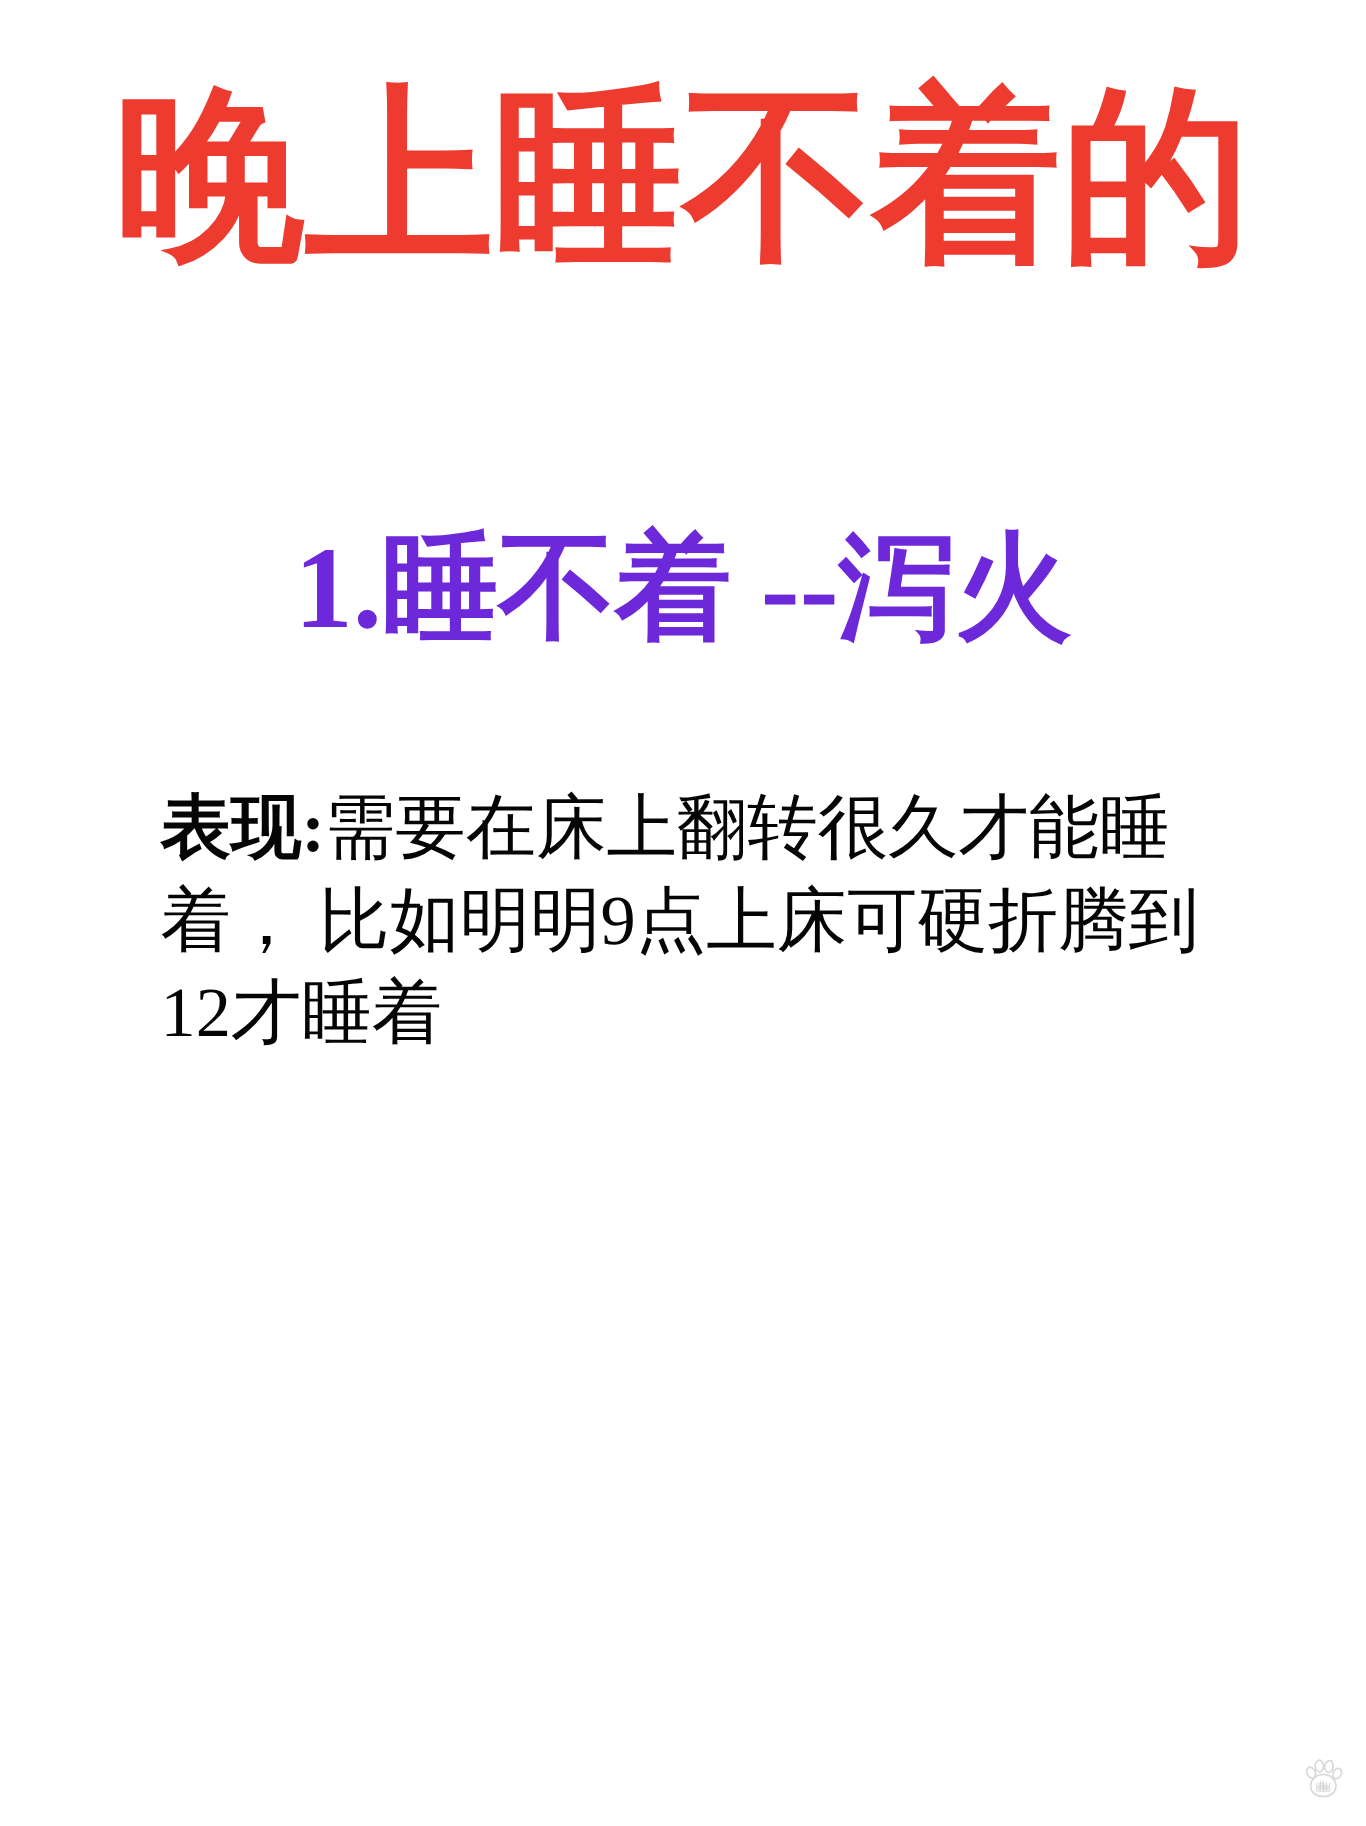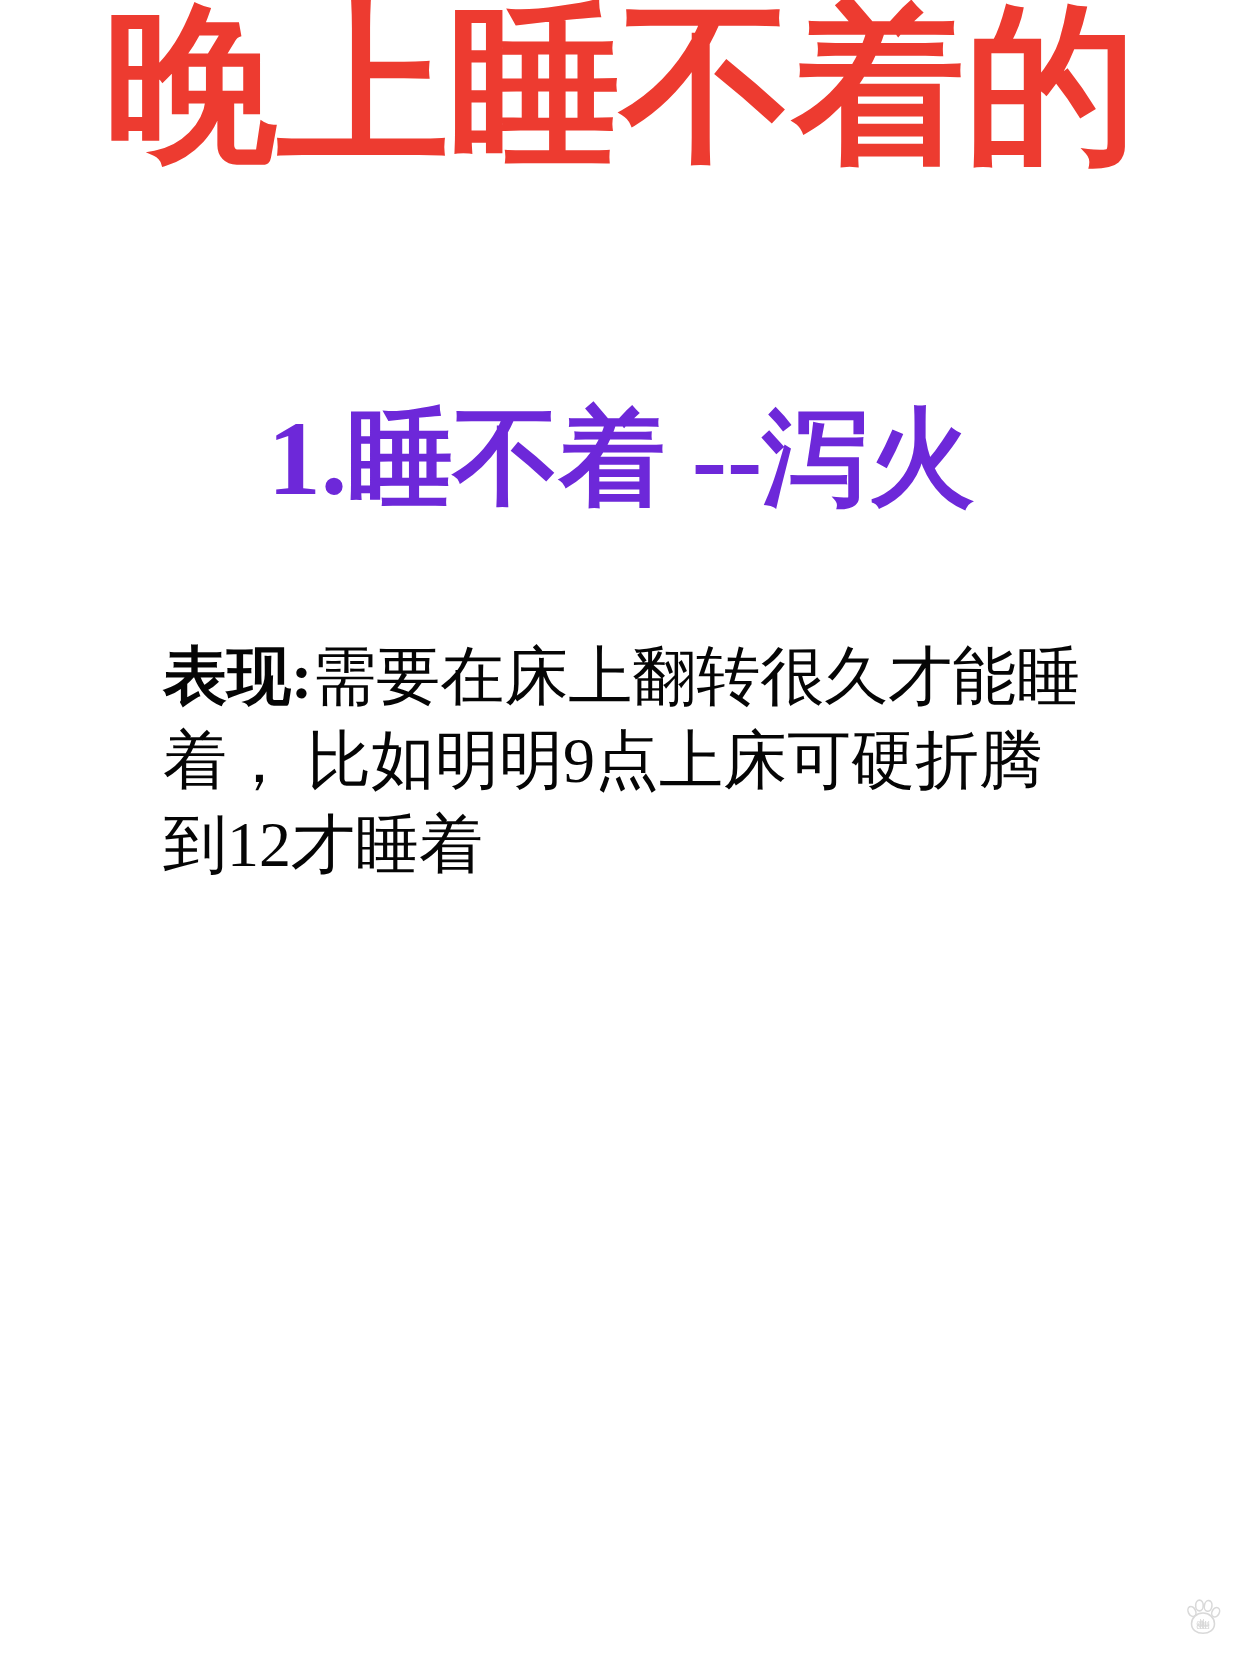--- a/index.html
+++ b/index.html
@@ -9,20 +9,21 @@
     background: #ffffff;
     position: relative;
     overflow: hidden;
     font-family: "Liberation Serif", "DejaVu Serif", serif;
     color: #000;
   }
   .poster { width: 100%; height: 100%; position: relative; }
 
   .title {
     margin: 0;
+    padding-top: 76px;
     text-align: center;
     color: #ed3b30;
     font-size: 172px;
     line-height: 172px;
     font-weight: 700;
     letter-spacing: 0;
   }
   .title-line { display: block; white-space: nowrap; }
 
   .heading {
@@ -36,21 +37,21 @@
   }
 
   .body-text {
     margin: 116px 0 0 146px;
     width: 962px;
     font-size: 64px;
     line-height: 84px;
     color: #050505;
     text-align: left;
   }
-  .body-text p { margin: 17px; }
+  .body-text p { margin: 0; }
   .body-text p + p { margin-top: 28px; }
   .para-label { font-weight: 700; }
 
   .watermark {
     position: absolute;
     right: 20px;
     bottom: 24px;
     display: flex;
     align-items: center;
     gap: 0;

